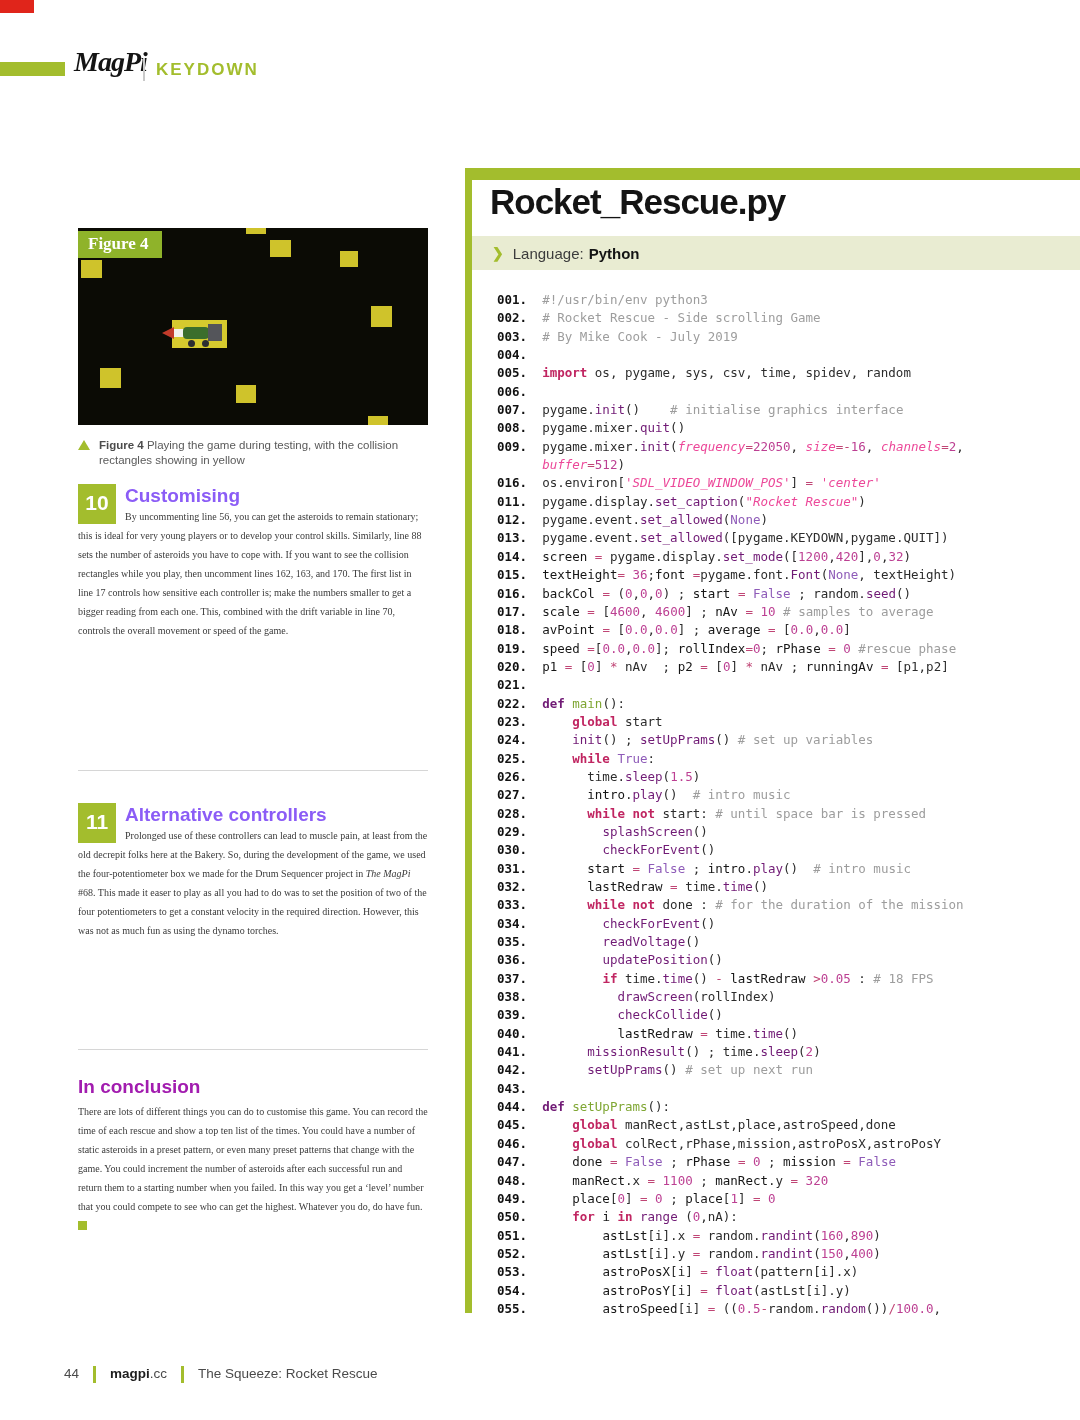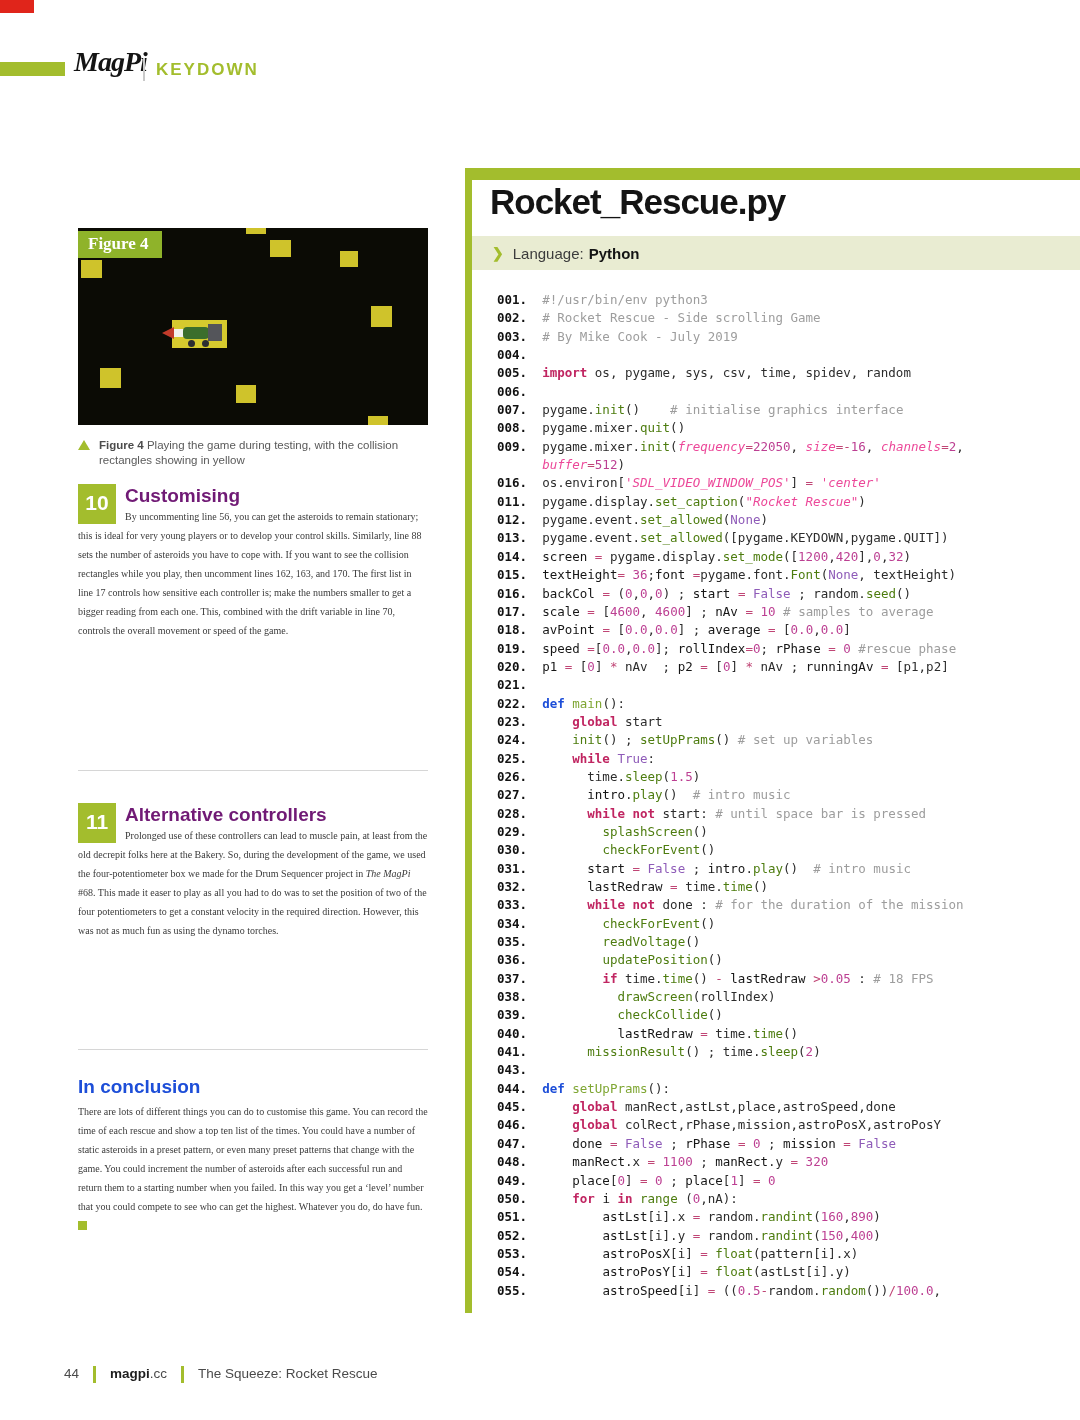--- a/index.html
+++ b/index.html
@@ -31,46 +31,46 @@
   #rocket .wheel1{left:16px;} #rocket .wheel2{left:30px;}
 
   #figure-caption{top:438px;display:flex;gap:9px;color:#5a5a5a;font-size:11.5px;line-height:14.5px;}
   .tri{width:0;height:0;border-left:6px solid transparent;border-right:6px solid transparent;
        border-bottom:10px solid #a3bd2d;margin-top:2px;flex:0 0 auto;}
   #figure-caption b{color:#4c4c4c;}
 
   .section{color:#333;}
   .numbox{float:left;width:38px;height:40px;margin-right:9px;background:#a3bd2d;color:#fff;
       font-weight:bold;font-size:21px;text-align:center;line-height:38px;}
-  .s-head{font-size:19px;font-weight:bold;color:#701a75;line-height:23px;margin:0;}
+  .s-head{font-size:19px;font-weight:bold;color:#8b5cf6;line-height:23px;margin:0;}
   .s-body{font-family:"Liberation Serif",serif;font-size:10px;line-height:19px;margin:0;
       color:#3a3a3a;text-align:left;}
   .rule{height:1px;background:#d6d6d6;}
-  #conclusion-head{font-size:19px;font-weight:bold;color:#1d4ed8;margin:0 0 4px 0;}
+  #conclusion-head{font-size:19px;font-weight:bold;color:#a21caf;margin:0 0 4px 0;}
   .endmark{display:inline-block;width:12px;height:12px;background:#a3bd2d;vertical-align:-1px;
       box-shadow:inset -3px 3px 0 #ffffff;}
 
   
   #code-topbar{left:465px;top:168px;width:615px;height:12px;background:#a3bd2d;}
   #code-leftbar{left:465px;top:168px;width:7px;height:1145px;background:#a3bd2d;}
   #code-title{left:490px;top:182px;font-size:35px;font-weight:bold;color:#141414;letter-spacing:-1px;}
   #lang-bar{left:472px;top:236px;width:608px;height:34px;background:#e9ecd2;display:flex;
       align-items:center;padding-left:20px;box-sizing:border-box;font-size:15px;color:#3c3c3c;}
   #lang-chev{color:#a3bd2d;font-weight:bold;margin-right:9px;font-size:14px;}
   #lang-bar b{color:#141414;margin-left:5px;}
 
   #code{left:497px;top:292px;font-family:"DejaVu Sans Mono",monospace;font-size:12.5px;}
   .cl{white-space:pre;height:18.35px;}
   .tok-ln{font-weight:bold;color:#111;}
   .tok-pl{color:#2c2c2c;}
   .tok-b{color:#161616;font-weight:normal;}
   .tok-com{color:#9d9d9d;}
   .tok-kw{color:#c02561;font-weight:bold;}
-  .tok-dk{color:#1d4ed8;font-weight:bold;}
-  .tok-fn{color:#4d7c0f;}
+  .tok-dk{color:#701a75;font-weight:bold;}
+  .tok-fn{color:#701a75;}
   .tok-dn{color:#7fa633;}
   .tok-num{color:#bc3f92;}
   .tok-op{color:#c04575;}
   .tok-str{color:#ec4899;font-style:italic;}
   .tok-con{color:#8e5bb8;}
 
   
   #footer{left:64px;top:1366px;display:flex;align-items:flex-start;gap:14px;font-size:13.5px;color:#4a4a4a;}
   .fbar{width:3px;height:17px;background:#a3bd2d;}
   #footer .site b{color:#1d1d1d;}
@@ -178,20 +178,21 @@
       <div class="cl"><span class="tok-ln">032.  </span><span class="tok-pl">      </span><span class="tok-b">lastRedraw</span><span class="tok-pl"> </span><span class="tok-op">=</span><span class="tok-pl"> time.</span><span class="tok-fn">time</span><span class="tok-pl">()</span></div>
       <div class="cl"><span class="tok-ln">033.  </span><span class="tok-pl">      </span><span class="tok-kw">while</span><span class="tok-pl"> </span><span class="tok-kw">not</span><span class="tok-pl"> done : </span><span class="tok-com"># for the duration of the mission</span></div>
       <div class="cl"><span class="tok-ln">034.  </span><span class="tok-pl">        </span><span class="tok-fn">checkForEvent</span><span class="tok-pl">()</span></div>
       <div class="cl"><span class="tok-ln">035.  </span><span class="tok-pl">        </span><span class="tok-fn">readVoltage</span><span class="tok-pl">()</span></div>
       <div class="cl"><span class="tok-ln">036.  </span><span class="tok-pl">        </span><span class="tok-fn">updatePosition</span><span class="tok-pl">()</span></div>
       <div class="cl"><span class="tok-ln">037.  </span><span class="tok-pl">        </span><span class="tok-kw">if</span><span class="tok-pl"> time.</span><span class="tok-fn">time</span><span class="tok-pl">() </span><span class="tok-op">-</span><span class="tok-pl"> </span><span class="tok-b">lastRedraw</span><span class="tok-pl"> </span><span class="tok-op">&gt;</span><span class="tok-num">0.05</span><span class="tok-pl"> : </span><span class="tok-com"># 18 FPS</span></div>
       <div class="cl"><span class="tok-ln">038.  </span><span class="tok-pl">          </span><span class="tok-fn">drawScreen</span><span class="tok-pl">(rollIndex)</span></div>
       <div class="cl"><span class="tok-ln">039.  </span><span class="tok-pl">          </span><span class="tok-fn">checkCollide</span><span class="tok-pl">()</span></div>
       <div class="cl"><span class="tok-ln">040.  </span><span class="tok-pl">          </span><span class="tok-b">lastRedraw</span><span class="tok-pl"> </span><span class="tok-op">=</span><span class="tok-pl"> time.</span><span class="tok-fn">time</span><span class="tok-pl">()</span></div>
       <div class="cl"><span class="tok-ln">041.  </span><span class="tok-pl">      </span><span class="tok-fn">missionResult</span><span class="tok-pl">() ; time.</span><span class="tok-fn">sleep</span><span class="tok-pl">(</span><span class="tok-num">2</span><span class="tok-pl">)</span></div>
+      <div class="cl"><span class="tok-ln">042.  </span><span class="tok-pl">      </span><span class="tok-fn">setUpPrams</span><span class="tok-pl">() </span><span class="tok-com"># set up next run</span></div>
       <div class="cl"><span class="tok-ln">043.  </span></div>
       <div class="cl"><span class="tok-ln">044.  </span><span class="tok-dk">def</span><span class="tok-pl"> </span><span class="tok-dn">setUpPrams</span><span class="tok-pl">():</span></div>
       <div class="cl"><span class="tok-ln">045.  </span><span class="tok-pl">    </span><span class="tok-kw">global</span><span class="tok-pl"> manRect,astLst,place,astroSpeed,done</span></div>
       <div class="cl"><span class="tok-ln">046.  </span><span class="tok-pl">    </span><span class="tok-kw">global</span><span class="tok-pl"> colRect,rPhase,mission,astroPosX,astroPosY</span></div>
       <div class="cl"><span class="tok-ln">047.  </span><span class="tok-pl">    </span><span class="tok-b">done</span><span class="tok-pl"> </span><span class="tok-op">=</span><span class="tok-pl"> </span><span class="tok-con">False</span><span class="tok-pl"> ; </span><span class="tok-b">rPhase</span><span class="tok-pl"> </span><span class="tok-op">=</span><span class="tok-pl"> </span><span class="tok-num">0</span><span class="tok-pl"> ; </span><span class="tok-b">mission</span><span class="tok-pl"> </span><span class="tok-op">=</span><span class="tok-pl"> </span><span class="tok-con">False</span></div>
       <div class="cl"><span class="tok-ln">048.  </span><span class="tok-pl">    </span><span class="tok-b">manRect</span><span class="tok-pl">.x </span><span class="tok-op">=</span><span class="tok-pl"> </span><span class="tok-num">1100</span><span class="tok-pl"> ; </span><span class="tok-b">manRect</span><span class="tok-pl">.y </span><span class="tok-op">=</span><span class="tok-pl"> </span><span class="tok-num">320</span></div>
       <div class="cl"><span class="tok-ln">049.  </span><span class="tok-pl">    </span><span class="tok-b">place</span><span class="tok-pl">[</span><span class="tok-num">0</span><span class="tok-pl">] </span><span class="tok-op">=</span><span class="tok-pl"> </span><span class="tok-num">0</span><span class="tok-pl"> ; </span><span class="tok-b">place</span><span class="tok-pl">[</span><span class="tok-num">1</span><span class="tok-pl">] </span><span class="tok-op">=</span><span class="tok-pl"> </span><span class="tok-num">0</span></div>
       <div class="cl"><span class="tok-ln">050.  </span><span class="tok-pl">    </span><span class="tok-kw">for</span><span class="tok-pl"> </span><span class="tok-b">i</span><span class="tok-pl"> </span><span class="tok-kw">in</span><span class="tok-pl"> </span><span class="tok-fn">range</span><span class="tok-pl"> (</span><span class="tok-num">0</span><span class="tok-pl">,nA):</span></div>
       <div class="cl"><span class="tok-ln">051.  </span><span class="tok-pl">        </span><span class="tok-b">astLst</span><span class="tok-pl">[i].x </span><span class="tok-op">=</span><span class="tok-pl"> random.</span><span class="tok-fn">randint</span><span class="tok-pl">(</span><span class="tok-num">160</span><span class="tok-pl">,</span><span class="tok-num">890</span><span class="tok-pl">)</span></div>
       <div class="cl"><span class="tok-ln">052.  </span><span class="tok-pl">        </span><span class="tok-b">astLst</span><span class="tok-pl">[i].y </span><span class="tok-op">=</span><span class="tok-pl"> random.</span><span class="tok-fn">randint</span><span class="tok-pl">(</span><span class="tok-num">150</span><span class="tok-pl">,</span><span class="tok-num">400</span><span class="tok-pl">)</span></div>

